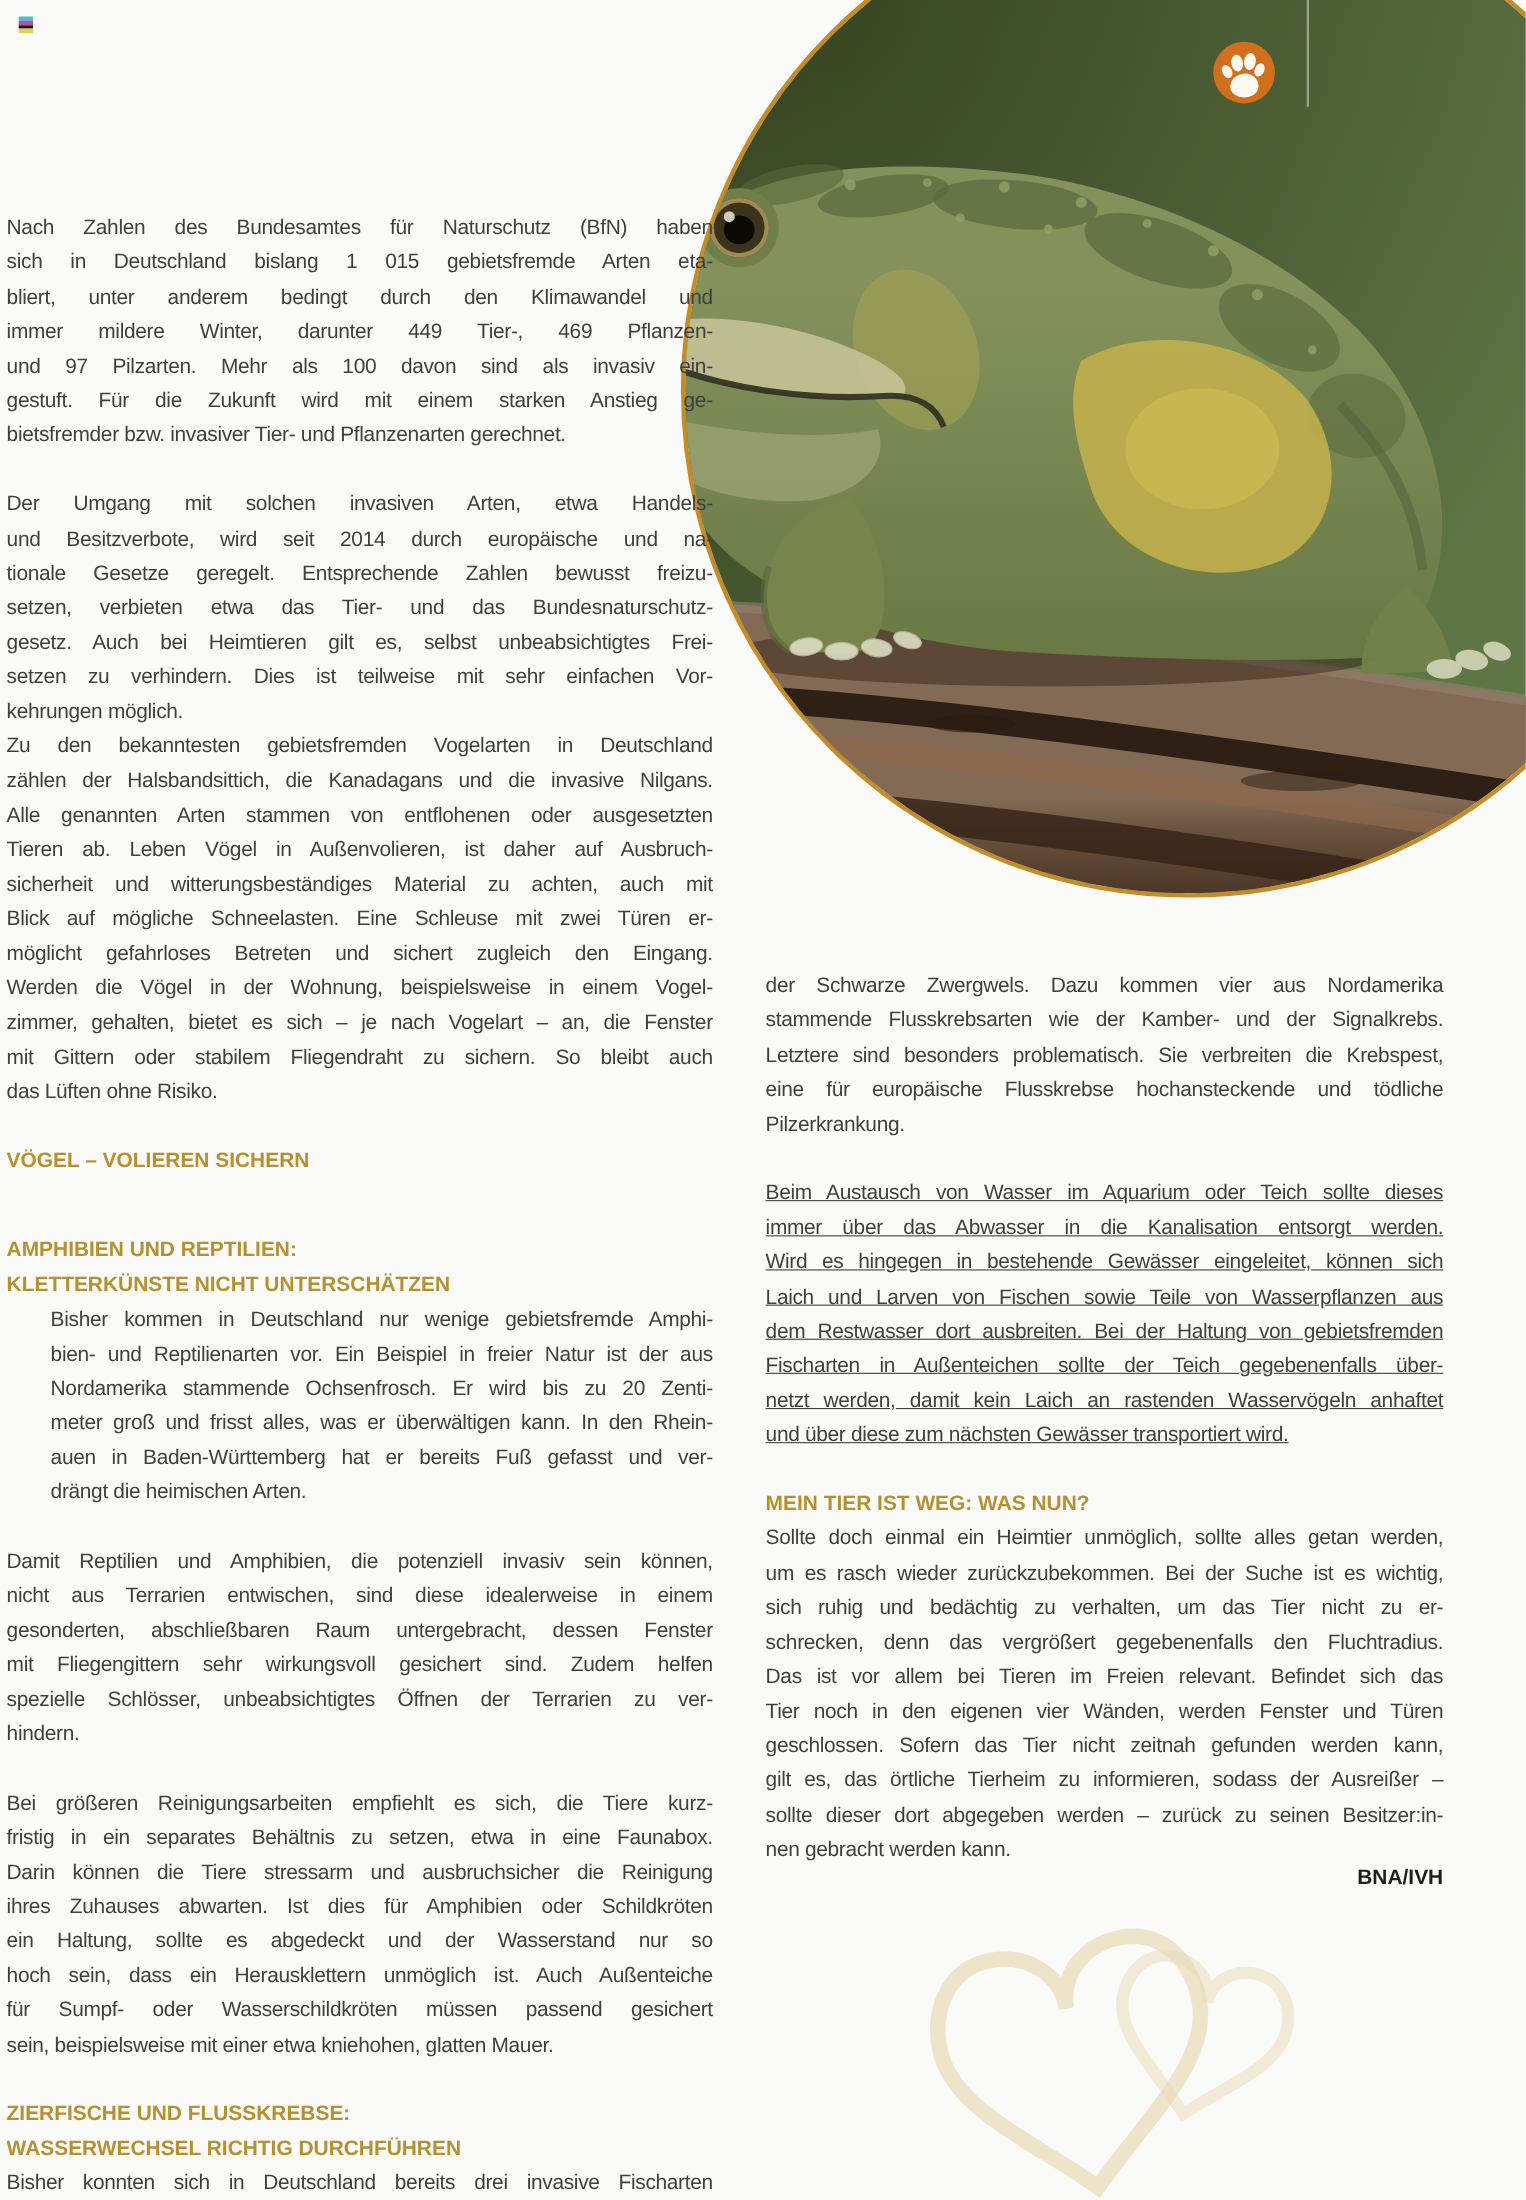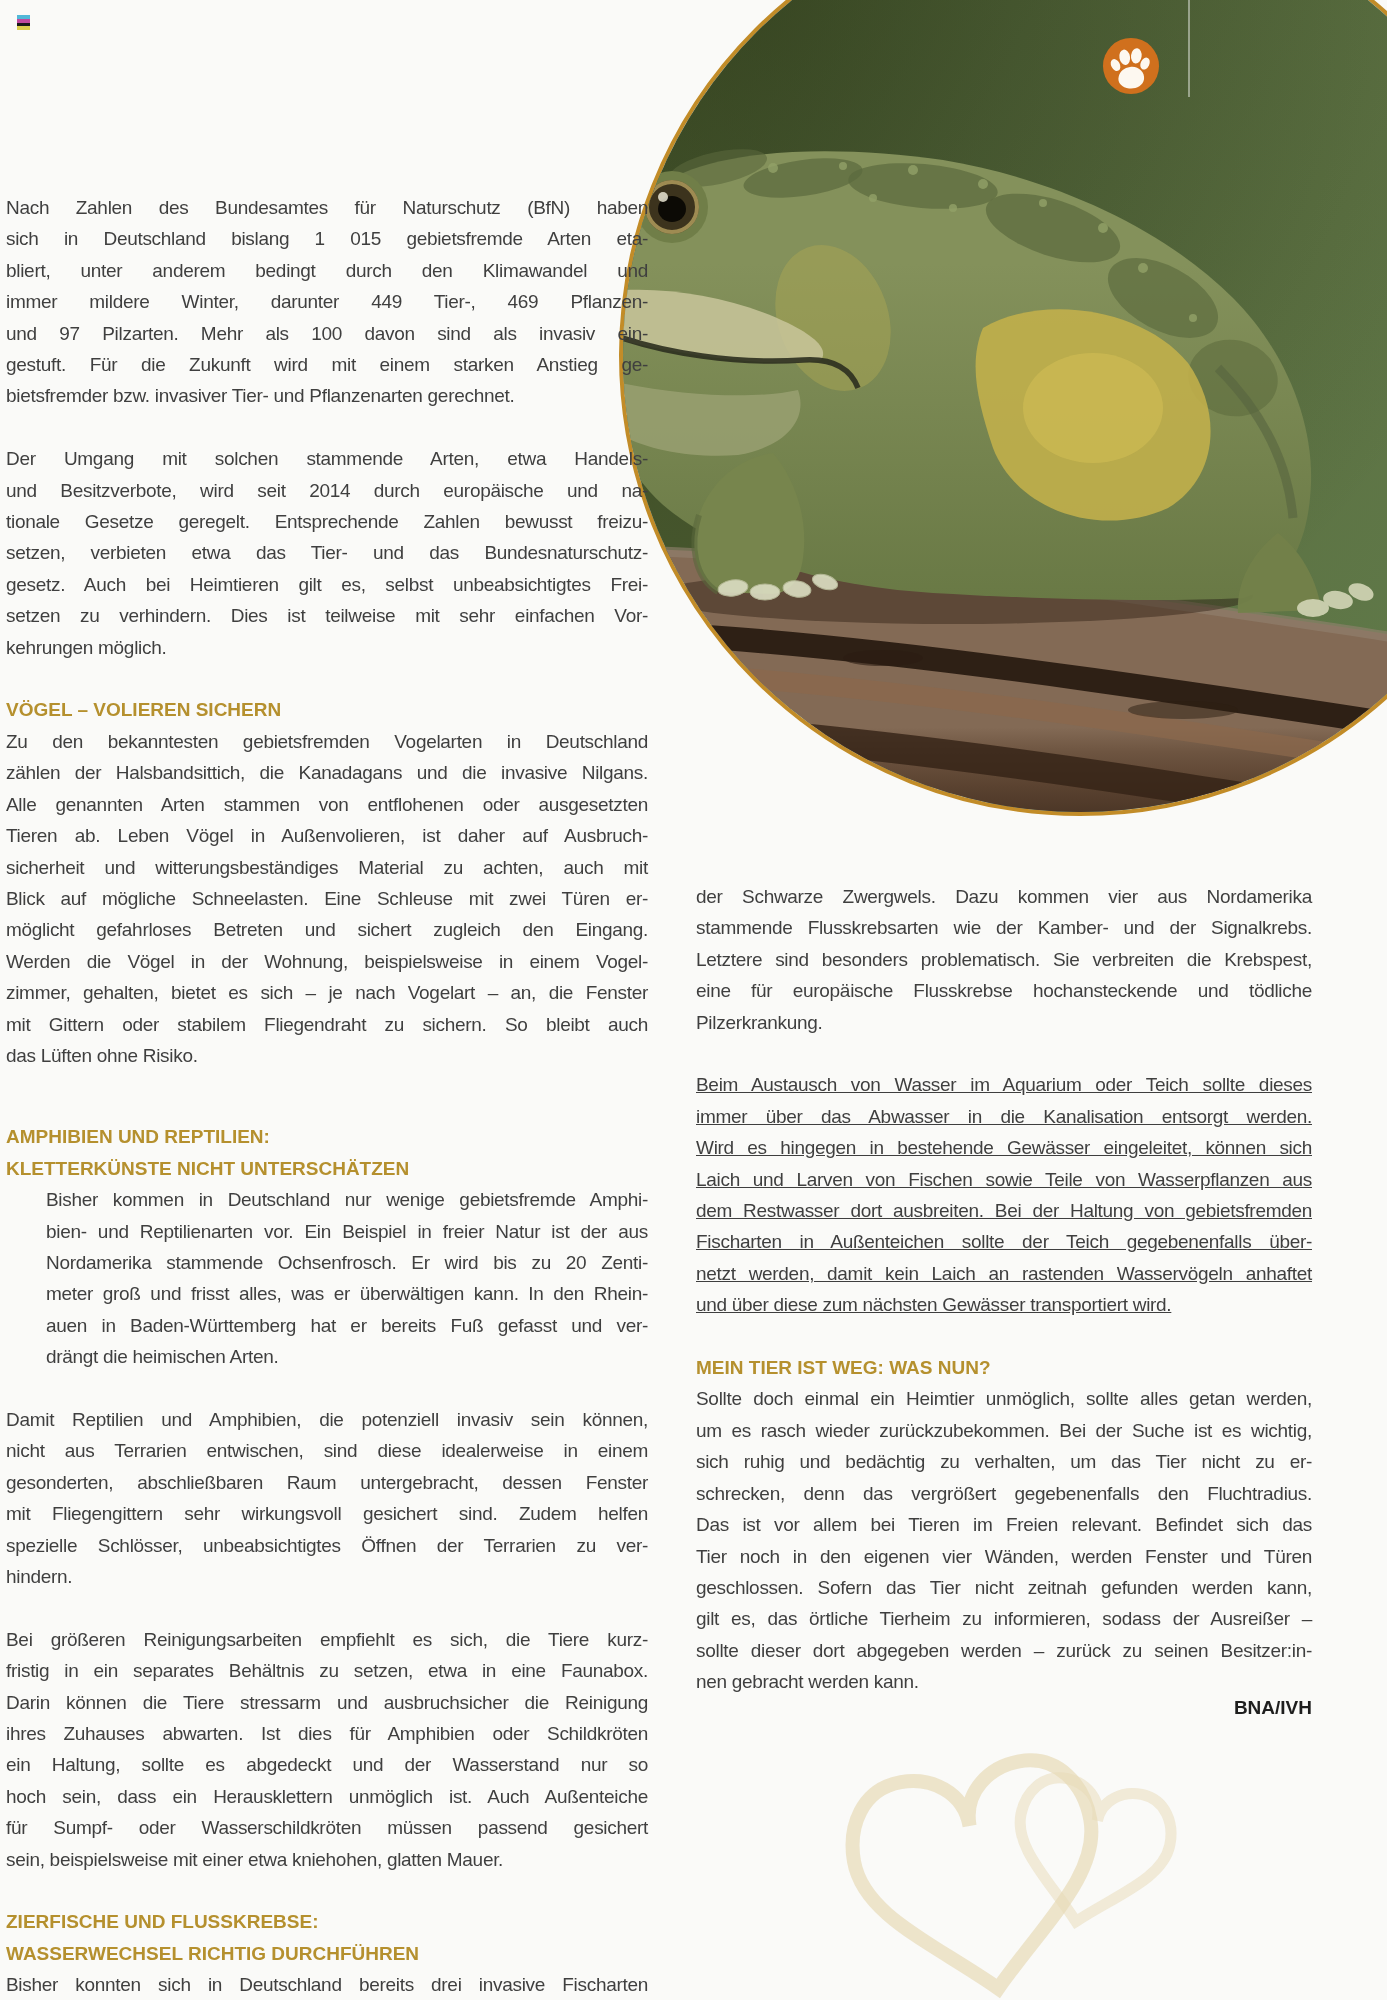--- a/index.html
+++ b/index.html
@@ -169,44 +169,44 @@
       <div class="blk p">
         <div class="line">Nach Zahlen des Bundesamtes für Naturschutz (BfN) haben</div>
         <div class="line">sich in Deutschland bislang 1 015 gebietsfremde Arten eta-</div>
         <div class="line">bliert, unter anderem bedingt durch den Klimawandel und</div>
         <div class="line">immer mildere Winter, darunter 449 Tier-, 469 Pflanzen-</div>
         <div class="line">und 97 Pilzarten. Mehr als 100 davon sind als invasiv ein-</div>
         <div class="line">gestuft. Für die Zukunft wird mit einem starken Anstieg ge-</div>
         <div class="line last">bietsfremder bzw. invasiver Tier- und Pflanzenarten gerechnet.</div>
       </div>
       <div class="blk p" style="margin-top: 31.4px;">
-        <div class="line">Der Umgang mit solchen stammende Arten, etwa Handels-</div>
+        <div class="line">Der Umgang mit solchen invasiven Arten, etwa Handels-</div>
         <div class="line">und Besitzverbote, wird seit 2014 durch europäische und na-</div>
         <div class="line">tionale Gesetze geregelt. Entsprechende Zahlen bewusst freizu-</div>
         <div class="line">setzen, verbieten etwa das Tier- und das Bundesnaturschutz-</div>
         <div class="line">gesetz. Auch bei Heimtieren gilt es, selbst unbeabsichtigtes Frei-</div>
         <div class="line">setzen zu verhindern. Dies ist teilweise mit sehr einfachen Vor-</div>
         <div class="line last">kehrungen möglich.</div>
-      </div>
-      <div class="blk h" style="margin-top: 31.4px;">
-        <div class="hline">VÖGEL – VOLIEREN SICHERN</div>
       </div>
       <div class="blk p" style="margin-top: 0px;">
         <div class="line">Zu den bekanntesten gebietsfremden Vogelarten in Deutschland</div>
         <div class="line">zählen der Halsbandsittich, die Kanadagans und die invasive Nilgans.</div>
         <div class="line">Alle genannten Arten stammen von entflohenen oder ausgesetzten</div>
         <div class="line">Tieren ab. Leben Vögel in Außenvolieren, ist daher auf Ausbruch-</div>
         <div class="line">sicherheit und witterungsbeständiges Material zu achten, auch mit</div>
         <div class="line">Blick auf mögliche Schneelasten. Eine Schleuse mit zwei Türen er-</div>
         <div class="line">möglicht gefahrloses Betreten und sichert zugleich den Eingang.</div>
         <div class="line">Werden die Vögel in der Wohnung, beispielsweise in einem Vogel-</div>
         <div class="line">zimmer, gehalten, bietet es sich – je nach Vogelart – an, die Fenster</div>
         <div class="line">mit Gittern oder stabilem Fliegendraht zu sichern. So bleibt auch</div>
         <div class="line last">das Lüften ohne Risiko.</div>
       </div>
+      <div class="blk h" style="margin-top: 31.4px;">
+        <div class="hline">VÖGEL – VOLIEREN SICHERN</div>
+      </div>
       <div class="blk h" style="margin-top: 50px;">
         <div class="hline">AMPHIBIEN UND REPTILIEN:</div>
         <div class="hline">KLETTERKÜNSTE NICHT UNTERSCHÄTZEN</div>
       </div>
       <div class="blk p" style="margin-top: 0px; margin-left: 40px;">
         <div class="line">Bisher kommen in Deutschland nur wenige gebietsfremde Amphi-</div>
         <div class="line">bien- und Reptilienarten vor. Ein Beispiel in freier Natur ist der aus</div>
         <div class="line">Nordamerika stammende Ochsenfrosch. Er wird bis zu 20 Zenti-</div>
         <div class="line">meter groß und frisst alles, was er überwältigen kann. In den Rhein-</div>
         <div class="line">auen in Baden-Württemberg hat er bereits Fuß gefasst und ver-</div>

